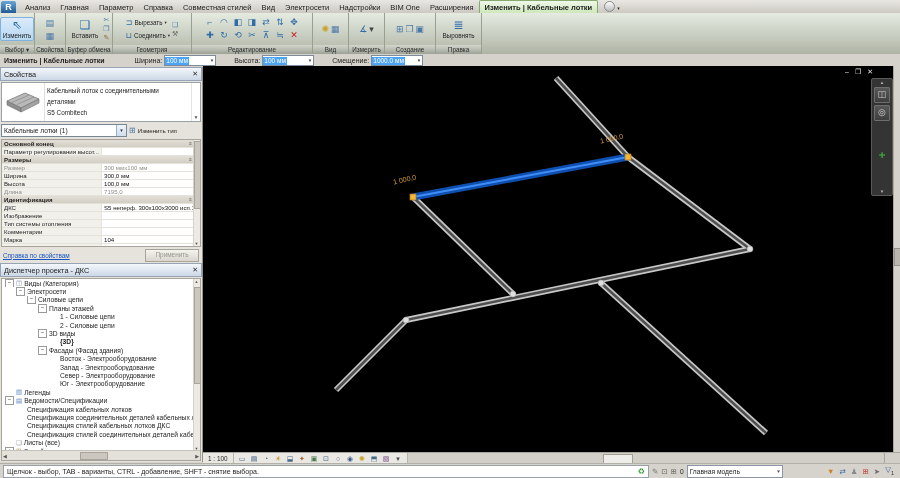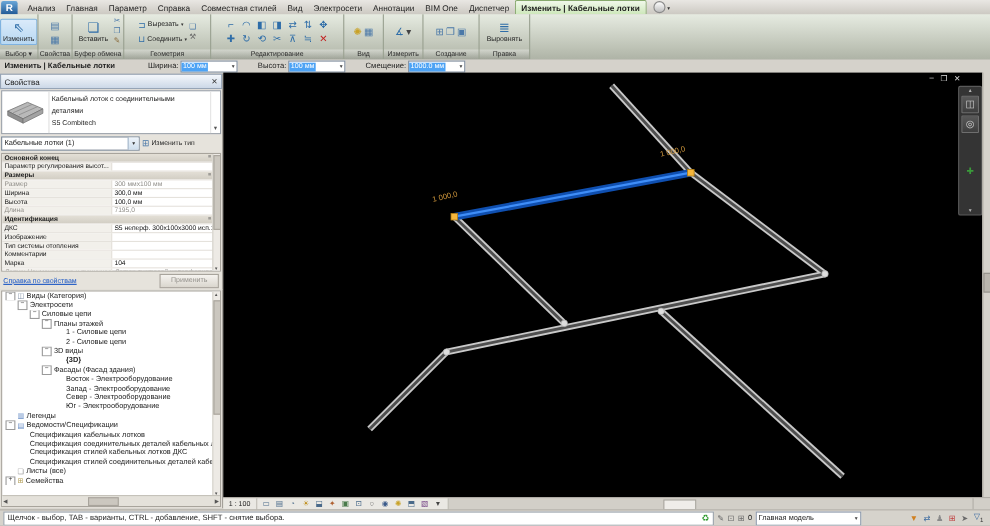--- a/index.html
+++ b/index.html
@@ -125,23 +125,23 @@
     <div class="appbtn">R</div>
     <div style="display:flex">
 
     <div class="tab">Анализ</div>
         <div class="tab">Главная</div>
         <div class="tab">Параметр</div>
         <div class="tab">Справка</div>
         <div class="tab">Совместная стилей</div>
         <div class="tab">Вид</div>
         <div class="tab">Электросети</div>
-        <div class="tab">Аннотации</div>
+        <div class="tab">Надстройки</div>
         <div class="tab">BIM One</div>
-        <div class="tab">Диспетчер</div>
+        <div class="tab">Расширения</div>
       </div>
     <div class="tab ctx">Изменить | Кабельные лотки</div>
     <div class="helpcirc"></div>
     <div class="helparr">▾</div>
   </div>
 
   <div class="ribbon">
     <div class="rpanel" style="width:34px">
       <div class="rbody">
         <div class="bigbtn sel">
@@ -407,20 +407,24 @@
         </div>
 
       </div>
     <div class="pfooter">
       <span class="plink">Справка по свойствам</span>
       <span class="applybtn">Применить</span>
     </div>
   </div>
 
   <div class="pal" style="top:263px;height:199px">
+    <div class="ptitle">
+      <span>Диспетчер проекта - ДКС</span>
+      <span class="pclose">✕</span>
+    </div>
     <div class="btree">
 
       <div class="bscroll">
         <div class="up">▲</div>
         <div class="th"></div>
         <div class="dn">▼</div>
       </div>
       <div class="bhscroll">
         <span class="la">◀</span>
         <div class="th"></div>

